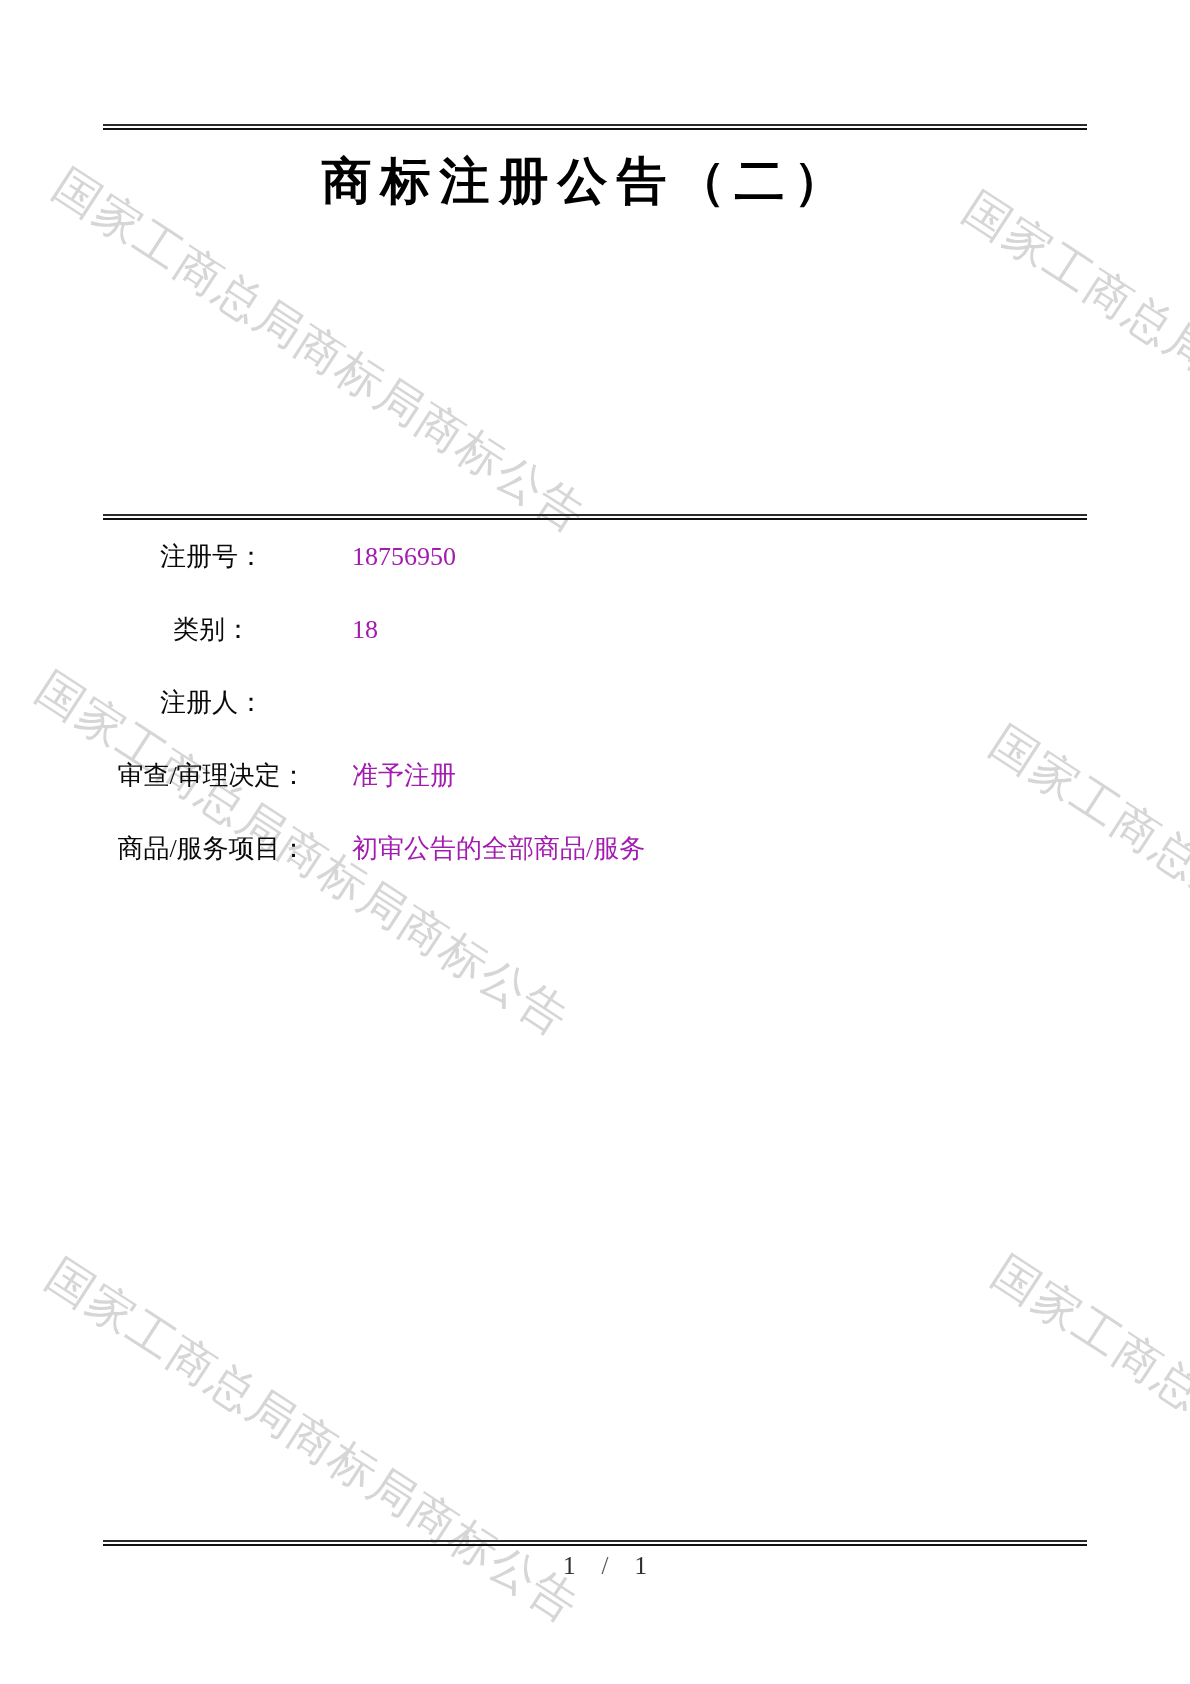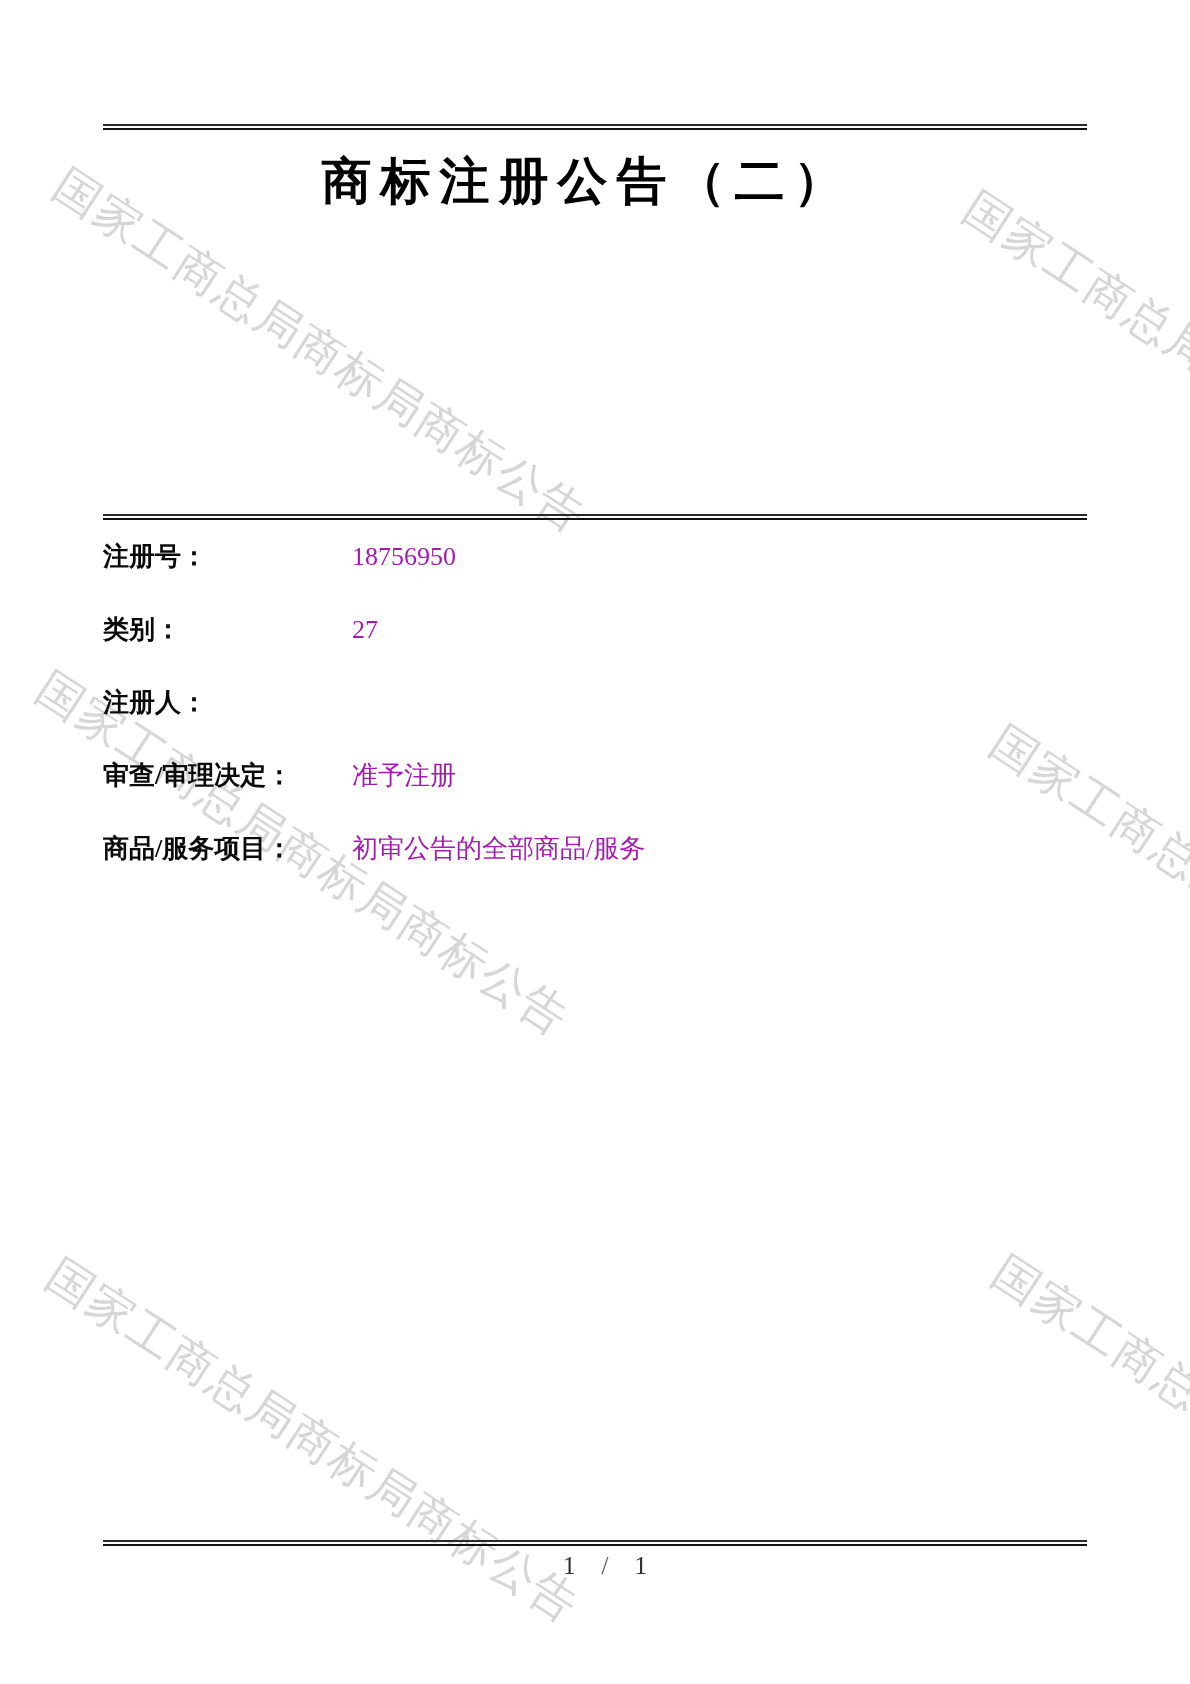--- a/index.html
+++ b/index.html
@@ -60,22 +60,22 @@
   .form{
     position:absolute;left:103px;top:541px;width:984px;
     z-index:2;
   }
   .form-row{
     display:flex;align-items:flex-start;
     height:73px;
   }
   .form-label{
     width:218px;
-    text-align:left;
-    font-weight:700;
+    text-align:center;
+    font-weight:400;
     font-size:26px;
     line-height:32px;
     color:#0a0a0a;
     white-space:nowrap;
   }
   .form-value{
     margin-left:31px;
     font-size:26px;
     line-height:32px;
     color:#a21caf;
@@ -110,21 +110,21 @@
 
   <div class="rule rule-section"></div>
 
   <div class="form">
     <div class="form-row">
       <span class="form-label">注册号：</span>
       <span class="form-value">18756950</span>
     </div>
     <div class="form-row">
       <span class="form-label">类别：</span>
-      <span class="form-value">27</span>
+      <span class="form-value">18</span>
     </div>
     <div class="form-row">
       <span class="form-label">注册人：</span>
     </div>
     <div class="form-row">
       <span class="form-label">审查/审理决定：</span>
       <span class="form-value">准予注册</span>
     </div>
     <div class="form-row">
       <span class="form-label">商品/服务项目：</span>

